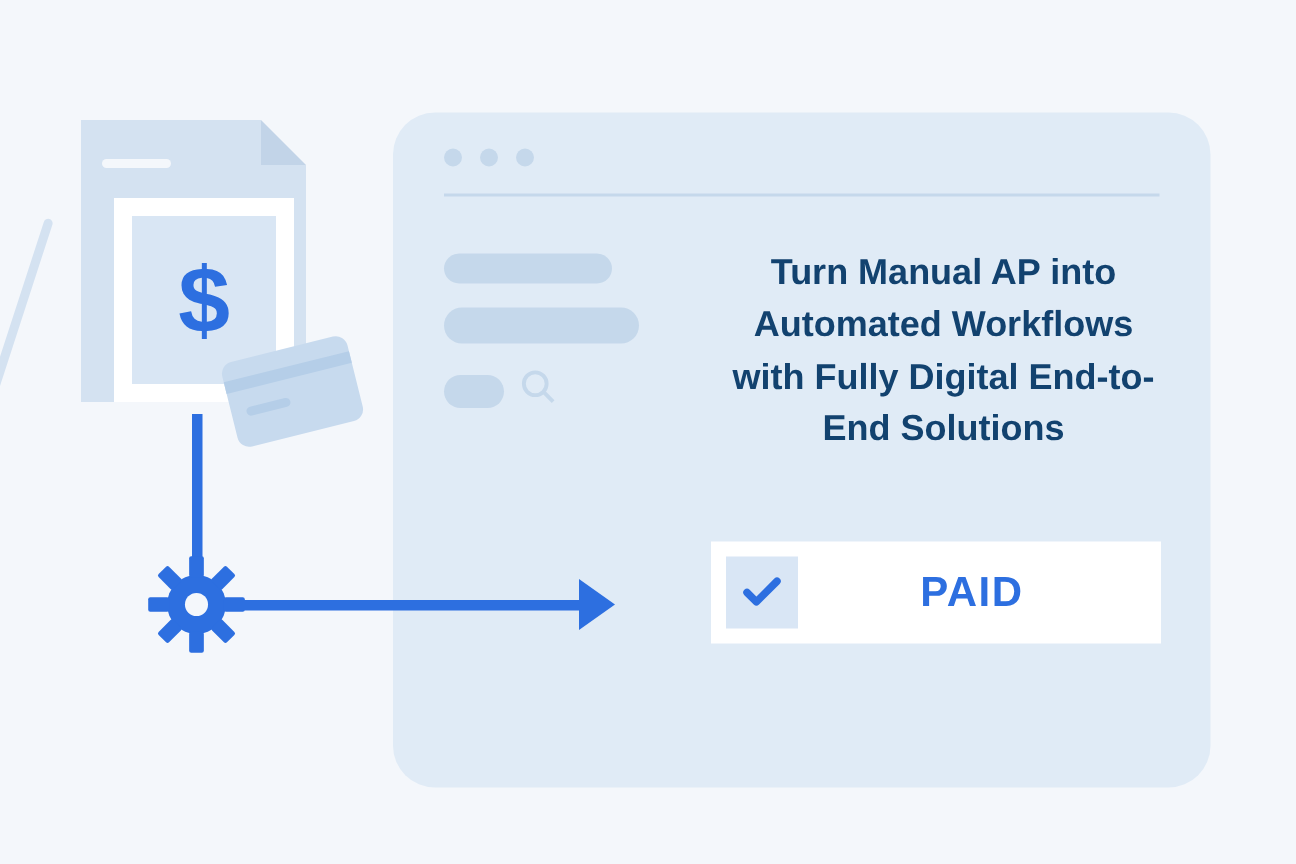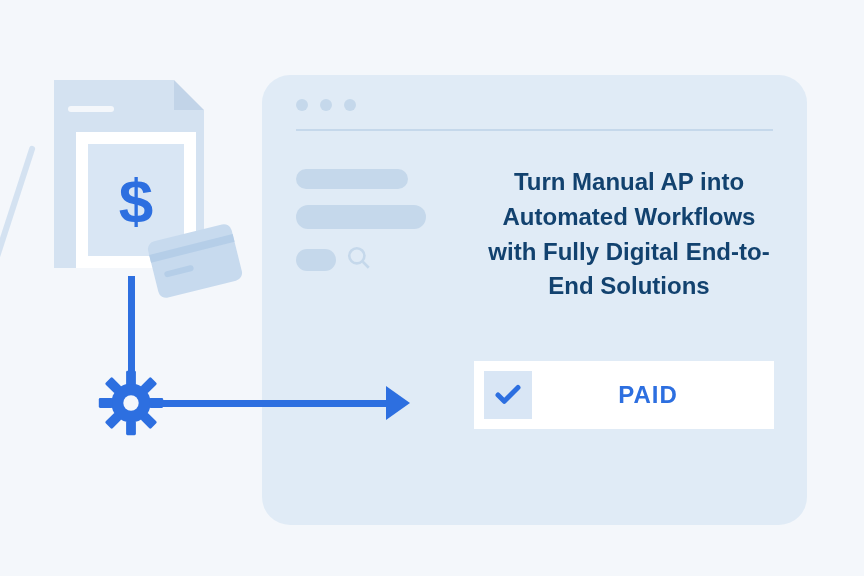--- a/index.html
+++ b/index.html
@@ -89,21 +89,21 @@
     display: flex;
     align-items: center;
     justify-content: center;
     color: #2d6fe0;
   }
   .paid-label {
     flex: 1;
     text-align: center;
     color: #2d6fe0;
     font-weight: 800;
-    font-size: 24px;
+    font-size: 28px;
     letter-spacing: 1px;
   }
 
   
   .doc-wrap {
     position: absolute;
     left: 32px;
     top: 80px;
     width: 200px;
     height: 210px;

